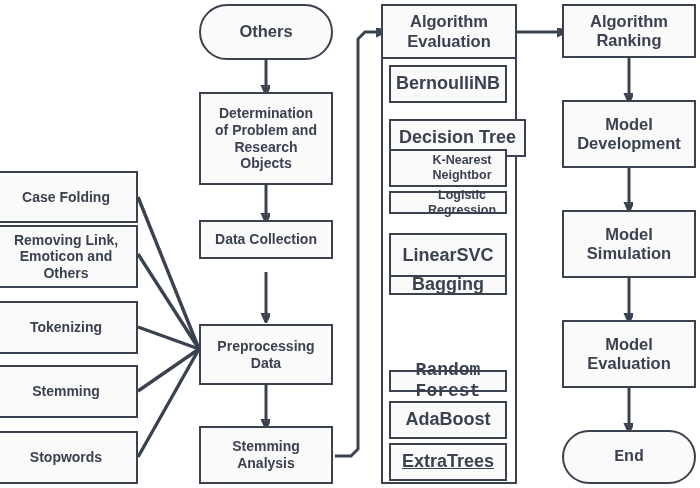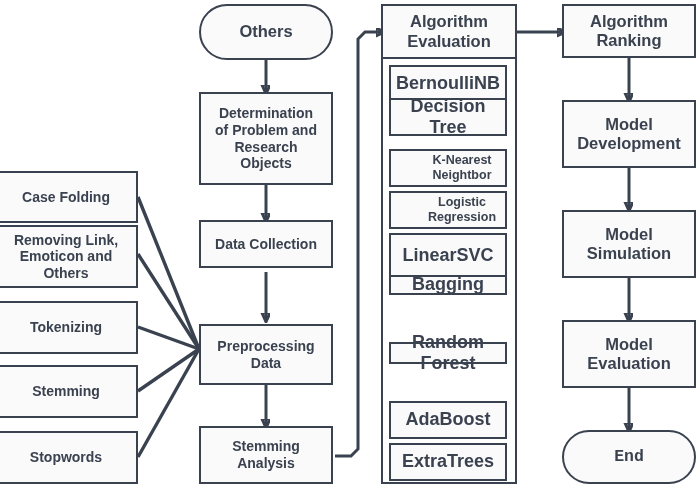--- a/index.html
+++ b/index.html
@@ -109,53 +109,53 @@
 
   <div class="node mid" style="left:-6px;top:431px;width:144px;height:53px;">Stopwords</div>
 
   <div class="node big stadium" style="left:199px;top:4px;width:134px;height:56px;">Others</div>
 
   <div class="node mid" style="left:199px;top:92px;width:134px;height:93px;">Determination
 of Problem and
 Research
 Objects</div>
 
-  <div class="node mid" style="left:199px;top:220px;width:134px;height:48px;text-align:center;">Data Collection</div>
+  <div class="node mid" style="left:199px;top:220px;width:134px;height:39px;text-align:center;">Data Collection</div>
 
   <div class="node mid" style="left:199px;top:324px;width:134px;height:61px;">Preprocessing
 Data</div>
 
   <div class="node mid" style="left:199px;top:426px;width:134px;height:58px;">Stemming
 Analysis</div>
 
   <div class="container-box" style="left:381px;top:4px;width:136px;height:480px;"></div>
 
   <div class="node big" style="left:381px;top:4px;width:136px;height:55px;">Algorithm
 Evaluation</div>
 
   <div class="node alg" style="left:389px;top:65px;width:118px;height:38px;">BernoulliNB</div>
 
-  <div class="node alg" style="left:389px;top:98px;width:118px;height:38px;">Decision Tree</div>
+  <div class="node alg" style="left:389px;top:119px;width:137px;height:38px;">Decision Tree</div>
 
   <div class="node alg small" style="left:389px;top:149px;width:118px;height:38px;">K-Nearest
 Neightbor</div>
 
-  <div class="node alg small" style="left:389px;top:191px;width:118px;height:38px;">Logistic
+  <div class="node alg small" style="left:389px;top:191px;width:118px;height:23px;">Logistic
 Regression</div>
 
   <div class="node alg" style="left:389px;top:233px;width:118px;height:46px;">LinearSVC</div>
 
   <div class="node alg" style="left:389px;top:275px;width:118px;height:20px;">Bagging</div>
 
 
-  <div class="node alg" style="left:389px;top:342px;width:118px;height:22px;">Random Forest</div>
+  <div class="node alg" style="left:389px;top:370px;width:118px;height:22px;font-family:Liberation Mono, monospace;">Random Forest</div>
 
   <div class="node alg" style="left:389px;top:401px;width:118px;height:38px;">AdaBoost</div>
 
-  <div class="node alg" style="left:389px;top:443px;width:118px;height:38px;">ExtraTrees</div>
+  <div class="node alg" style="left:389px;top:443px;width:118px;height:38px;text-decoration:underline;">ExtraTrees</div>
 
   <div class="node big" style="left:562px;top:4px;width:134px;height:54px;">Algorithm
 Ranking</div>
 
   <div class="node big" style="left:562px;top:100px;width:134px;height:68px;">Model
 Development</div>
 
   <div class="node big" style="left:562px;top:210px;width:134px;height:68px;">Model
 Simulation</div>
 

